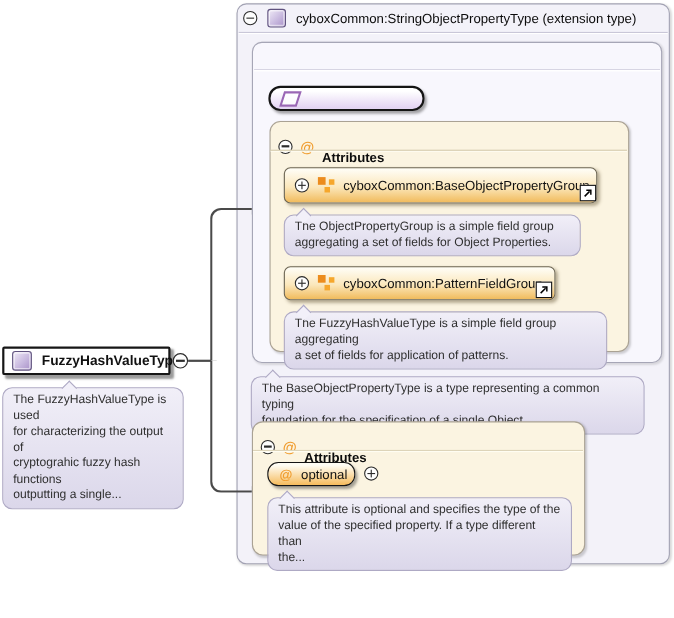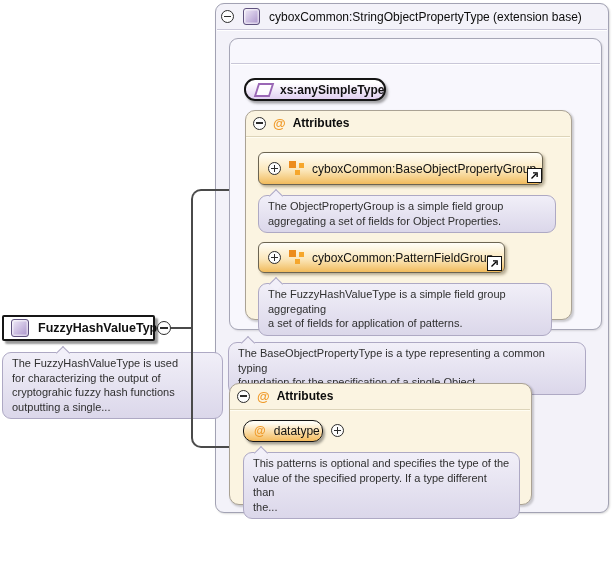--- a/index.html
+++ b/index.html
@@ -73,62 +73,61 @@
   #element-minus{position:absolute;left:157px;top:321px;width:14px;height:14px;}
 
   
   .conn{position:absolute;pointer-events:none;}
   #conn-stub{left:171px;top:327px;width:21px;height:2px;background:#4a4a4a;}
   #conn-top{left:191px;top:189px;width:38px;height:139px;border-top:2px solid #4a4a4a;
        border-left:2px solid #4a4a4a;border-top-left-radius:10px;box-sizing:border-box;}
   #conn-bottom{left:191px;top:328px;width:38px;height:120px;border-bottom:2px solid #4a4a4a;
        border-left:2px solid #4a4a4a;border-bottom-left-radius:10px;box-sizing:border-box;}
 
-  .bold{font-weight:bold;}
+  .bold{font-weight:bold;margin-top:20px;}
 </style>
 </head>
 <body>
 
 <div id="stage">
 
   <div class="tbox" id="outer-box"></div>
   <div class="hdr" style="left:221px;top:8px;">
     <span class="toggle"></span>
     <span class="tsq"></span>
-    <span>cyboxCommon:StringObjectPropertyType (extension base)</span>
+    <span>cyboxCommon:StringObjectPropertyType (extension type)</span>
   </div>
   <div class="sep" style="left:217px;top:29px;width:390px;"></div>
 
   <div class="tbox" id="inner-box"></div>
   <div class="sep" style="left:231px;top:63px;width:369px;"></div>
 
   <div class="pill" style="left:244px;top:78px;width:142px;height:23px;">
     <span class="para"></span>
-    <span>xs:anySimpleType</span>
   </div>
 
   <div class="abox" id="attr-box-1"></div>
   <div class="hdr" style="left:253px;top:116px;gap:7px;">
     <span class="toggle"></span>
     <span class="at">@</span>
     <span class="bold">Attributes</span>
   </div>
   <div class="sep cream" style="left:246px;top:136px;width:324px;"></div>
 
   <div class="gbox" style="left:258px;top:152px;width:285px;height:33px;">
     <span class="toggle plus"></span>
     <span class="grpicon"></span>
     <span>cyboxCommon:BaseObjectPropertyGroup</span>
   </div>
   <div class="linkicon" style="left:527px;top:168px;">
     <svg width="9" height="9" viewBox="0 0 12 12">
         <path d="M2 10 L8 4 M4 2.5 h5.5 v5.5" fill="none" stroke="#000" stroke-width="1.8"></path>
       </svg>
   </div>
-  <div class="tip" style="left:258px;top:195px;width:298px;--ptr:12px;">The ObjectPropertyGroup is a simple field group
+  <div class="tip" style="left:258px;top:195px;width:270px;--ptr:12px;">The ObjectPropertyGroup is a simple field group
 aggregating a set of fields for Object Properties.</div>
 
   <div class="gbox" style="left:258px;top:242px;width:247px;height:31px;">
     <span class="toggle plus"></span>
     <span class="grpicon"></span>
     <span>cyboxCommon:PatternFieldGroup</span>
   </div>
   <div class="linkicon" style="left:487px;top:256px;">
     <svg width="9" height="9" viewBox="0 0 12 12">
         <path d="M2 10 L8 4 M4 2.5 h5.5 v5.5" fill="none" stroke="#000" stroke-width="1.8"></path>
@@ -143,34 +142,34 @@
   <div class="abox" id="attr-box-2"></div>
   <div class="hdr" style="left:237px;top:389px;gap:7px;">
     <span class="toggle"></span>
     <span class="at">@</span>
     <span class="bold">Attributes</span>
   </div>
   <div class="sep cream" style="left:230px;top:409px;width:300px;"></div>
 
   <div class="pill" id="pill-datatype" style="left:243px;top:420px;width:80px;height:22px;">
     <span class="at" style="font-size:12px;">@</span>
-    <span>datatype</span>
+    <span>optional</span>
   </div>
   <span class="toggle plus" style="position:absolute;left:331px;top:424px;"></span>
-  <div class="tip" style="left:243px;top:452px;width:277px;--ptr:12px;">This patterns is optional and specifies the type of the
+  <div class="tip" style="left:243px;top:452px;width:277px;--ptr:12px;">This attribute is optional and specifies the type of the
 value of the specified property. If a type different than
 the...</div>
 
 
   <div id="element-box">
     <span class="tsq"></span>
     <span>FuzzyHashValueType</span>
   </div>
   <span class="toggle" id="element-minus"></span>
-  <div class="tip" style="left:2px;top:352px;width:221px;--ptr:55px;">The FuzzyHashValueType is used
+  <div class="tip" style="left:2px;top:352px;width:165px;--ptr:55px;">The FuzzyHashValueType is used
 for characterizing the output of
 cryptograhic fuzzy hash functions
 outputting a single...</div>
 
   <div class="conn" id="conn-stub"></div>
   <div class="conn" id="conn-top"></div>
   <div class="conn" id="conn-bottom"></div>
 
 </div>
 

